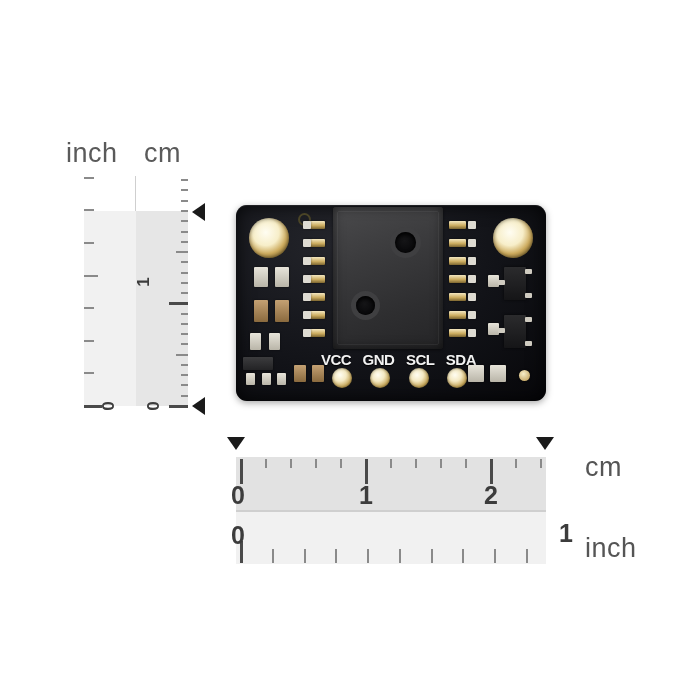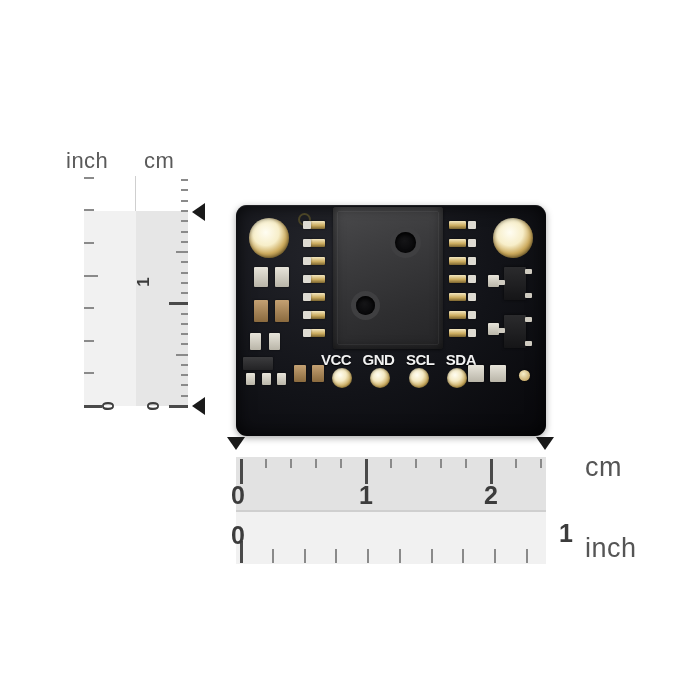--- a/index.html
+++ b/index.html
@@ -24,21 +24,21 @@
     border-bottom:9px solid transparent;
     border-right:13px solid #1a1a1a;
   }
   .tri-down{
     border-left:9px solid transparent;
     border-right:9px solid transparent;
     border-top:13px solid #1a1a1a;
   }
 
   
-  #v-head{position:absolute;left:66px;top:148px;font-size:22px;color:#555;}
+  #v-head{position:absolute;left:66px;top:138px;font-size:27px;color:#555;}
   #v-head span{display:inline-block;}
   #v-inch-word{width:78px;}
   #v-cm-word{}
 
   #v-inch-band{
     position:absolute;left:84px;top:211px;width:52px;height:195px;
     background:#f1f1f1;border-right:1px solid #d8d8d8;
   }
   #v-cm-band{
     position:absolute;left:136px;top:211px;width:52px;height:195px;
@@ -69,21 +69,21 @@
   .h-tick.major{background:#4a4a4a;width:3px;}
   .h-num{position:absolute;color:#3c3c3c;font-size:25px;font-weight:700;}
   #h-arrow-l{position:absolute;left:227px;top:437px;}
   #h-arrow-r{position:absolute;left:536px;top:437px;}
   #h-cm-word{position:absolute;left:585px;top:452px;font-size:27px;color:#555;}
   #h-in-word{position:absolute;left:585px;top:533px;font-size:27px;color:#555;}
   #h-in-one{position:absolute;left:559px;top:519px;font-size:25px;font-weight:700;color:#3c3c3c;}
 
   
   #pcb{
-    position:absolute;left:236px;top:205px;width:310px;height:231px;
+    position:absolute;left:236px;top:205px;width:310px;height:196px;
     background:
       radial-gradient(ellipse at 30% 20%, #23242a 0%, #121318 55%, #07070a 100%);
     border-radius:11px;
     box-shadow:0 2px 7px rgba(0,0,0,0.35), inset 0 0 18px rgba(0,0,0,0.8);
     overflow:hidden;
   }
   #pcb:after{
     content:"";position:absolute;inset:0;border-radius:11px;
     box-shadow:inset 0 1px 0 rgba(255,255,255,0.08);
     pointer-events:none;

